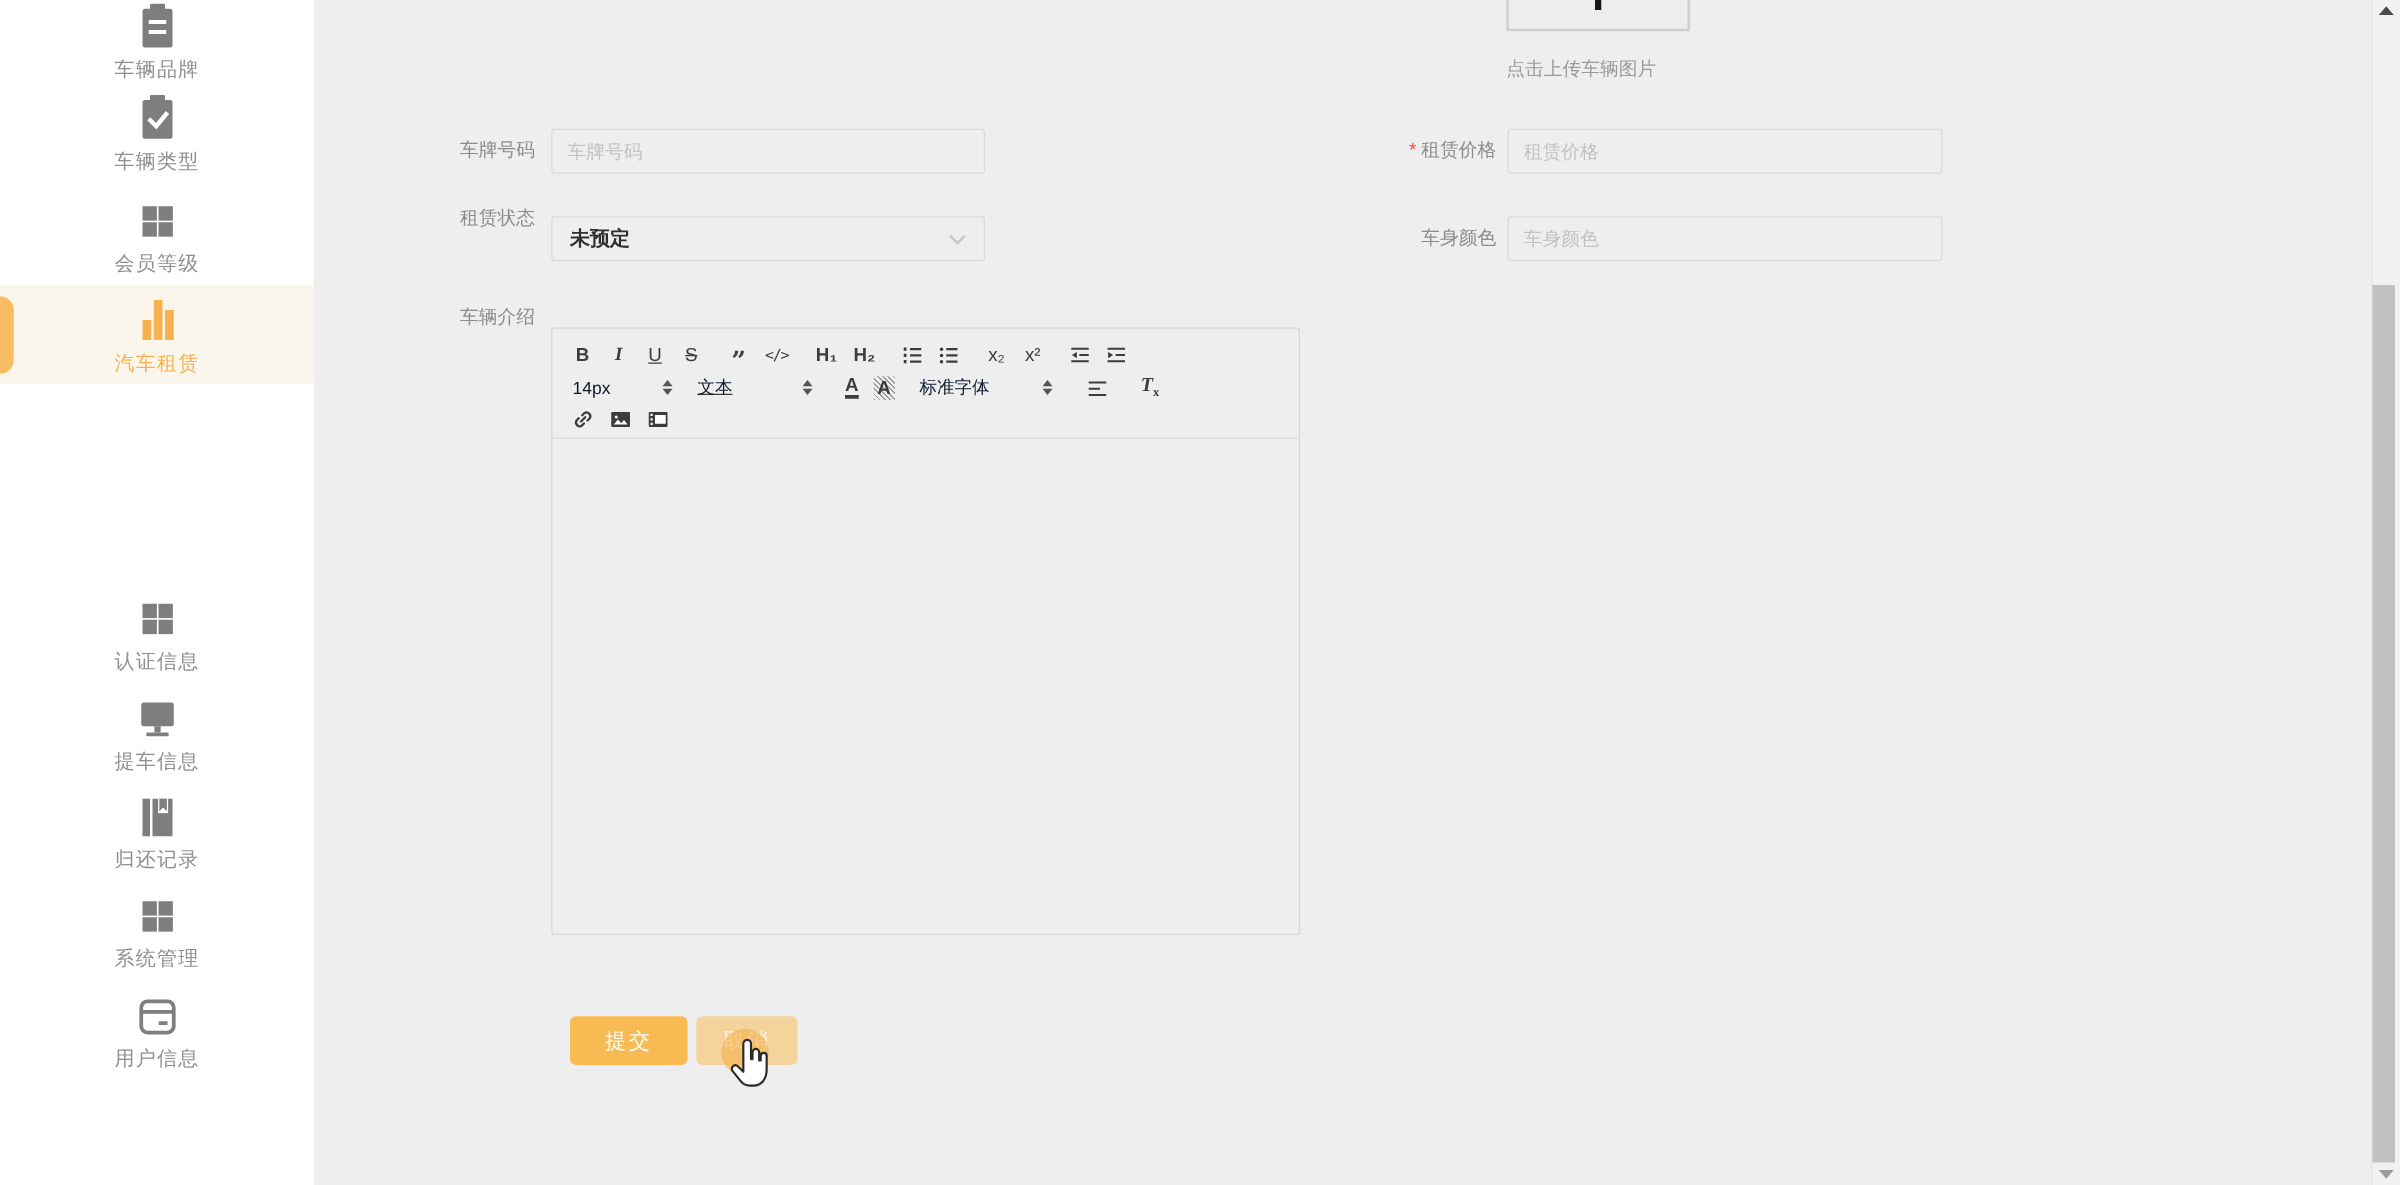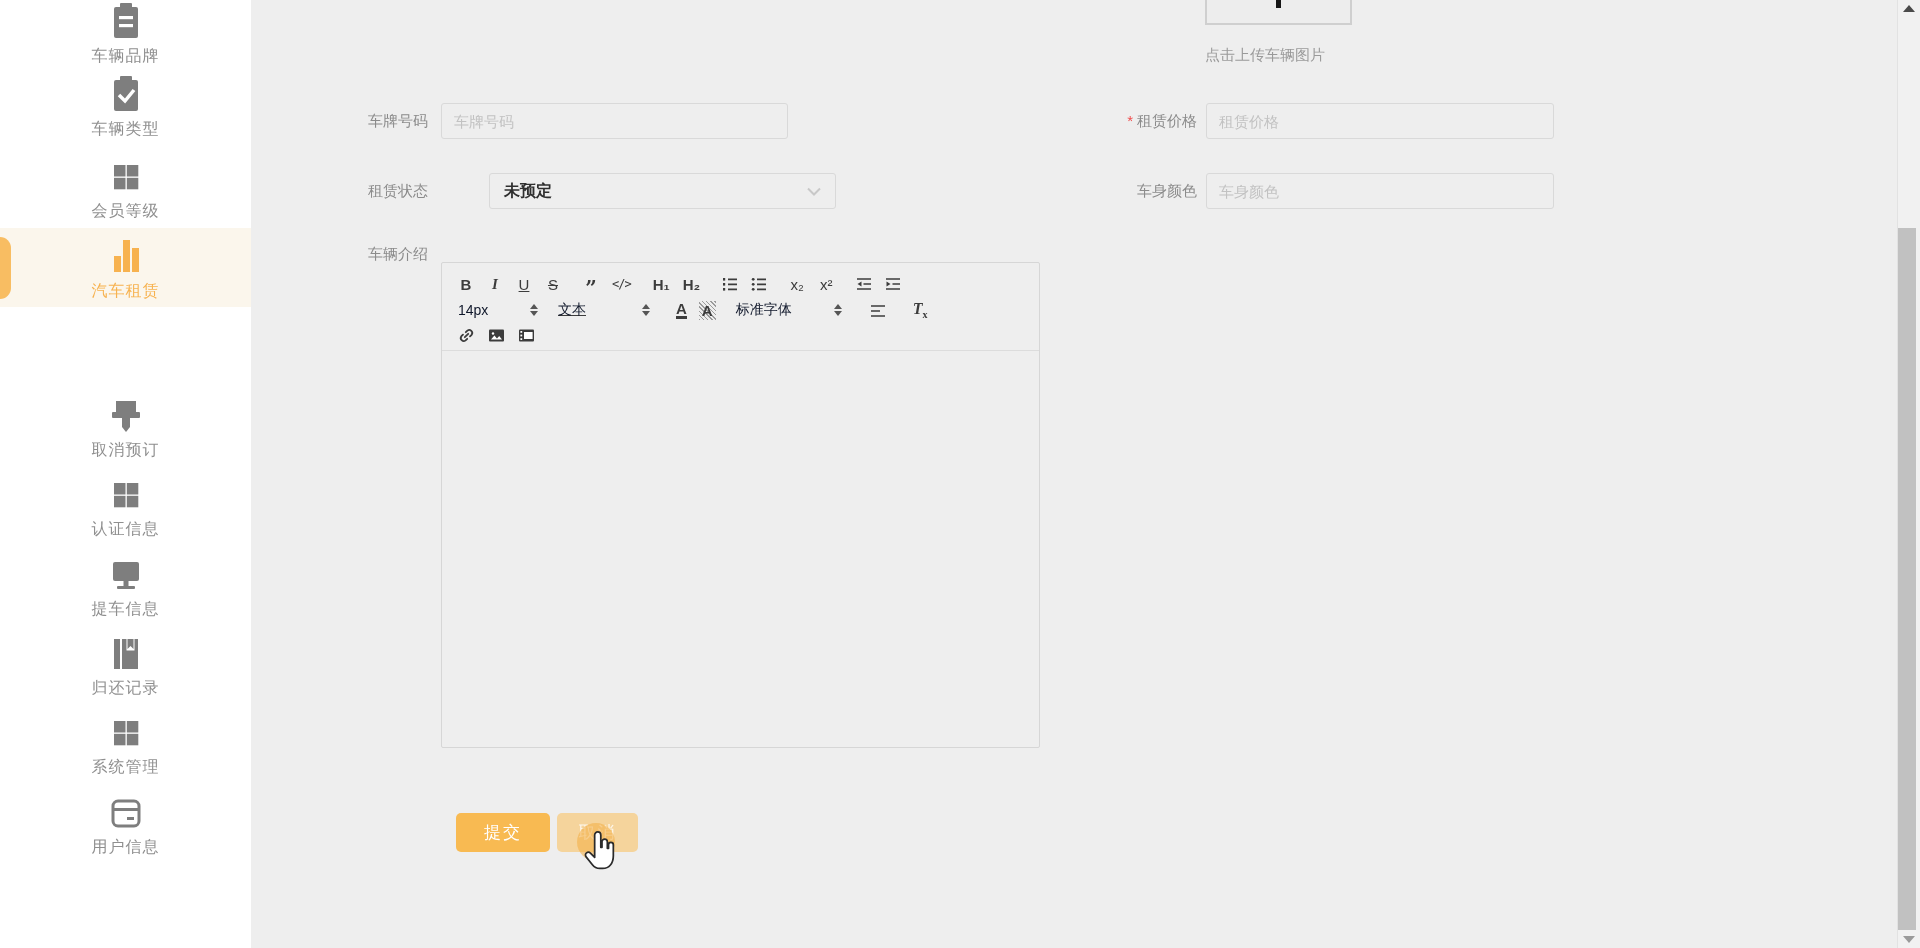--- a/index.html
+++ b/index.html
@@ -124,31 +124,20 @@
         <svg width="40" height="40" viewBox="0 0 40 40">
             <rect x="8" y="19" width="7" height="16" fill="#f7b24f"></rect>
             <rect x="17" y="3" width="7" height="32" fill="#f7b24f"></rect>
             <rect x="26" y="11" width="7" height="24" fill="#f7b24f"></rect>
           </svg>
       </span>
       <span class="side-label">汽车租赁</span>
     </div>
 
 
-    <div class="side-item" style="top:396px">
-      <span class="ico">
-        <svg width="40" height="40" viewBox="0 0 40 40">
-            <rect x="10" y="5" width="20" height="12" fill="#7e7e7e"></rect>
-            <rect x="6" y="16" width="28" height="6" rx="1" fill="#7e7e7e"></rect>
-            <rect x="16" y="22" width="8" height="9" fill="#7e7e7e"></rect>
-            <path d="M16 31 h8 l-4 5 z" fill="#7e7e7e"></path>
-          </svg>
-      </span>
-      <span class="side-label">取消预订</span>
-    </div>
 
     <div class="side-item" style="top:475px">
       <span class="ico">
         <svg width="40" height="40" viewBox="0 0 40 40">
             <rect x="8" y="8" width="11.5" height="11.5" fill="#7e7e7e"></rect>
             <rect x="20.8" y="8" width="11.5" height="11.5" fill="#7e7e7e"></rect>
             <rect x="8" y="20.8" width="11.5" height="11.5" fill="#7e7e7e"></rect>
             <rect x="20.8" y="20.8" width="11.5" height="11.5" fill="#7e7e7e"></rect>
           </svg>
       </span>
@@ -203,22 +192,22 @@
   </nav>
 
   <div class="upload-box">
     <div class="plus-tip"></div>
   </div>
   <div class="upload-hint">点击上传车辆图片</div>
 
   <div class="lbl" style="left:298px;top:103px;width:130px;">车牌号码</div>
   <input class="txt-input" style="left: 441px; top: 103px;" type="text" placeholder="车牌号码">
 
-  <div class="lbl" style="left:298px;top:173px;width:130px;">租赁状态</div>
-  <div class="select" style="left:441px;top:173px;margin-left:48px;">
+  <div class="lbl" style="left:298px;top:157px;width:130px;">租赁状态</div>
+  <div class="select" style="left:441px;top:173px;">
     <span class="sel-val">未预定</span>
     <span>
       <svg width="14" height="9" viewBox="0 0 14 9">
           <path d="M1 1.5 L7 7.5 L13 1.5" stroke="#c8c8c8" stroke-width="2" fill="none"></path>
         </svg>
     </span>
   </div>
 
   <div class="lbl" style="left:298px;top:244px;width:130px;line-height:20px;">车辆介绍</div>
 

